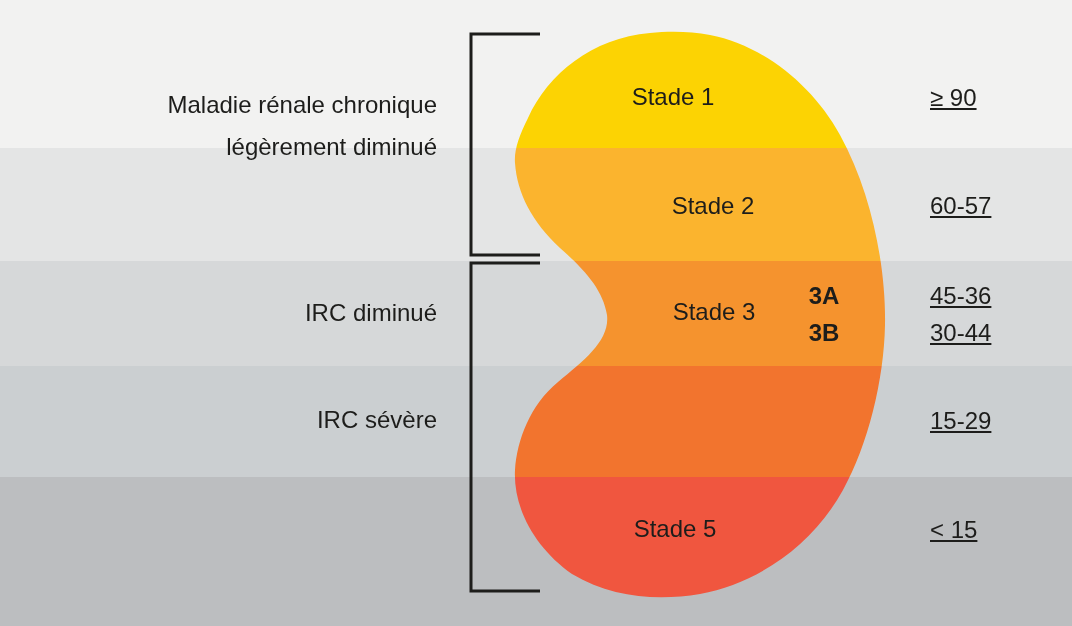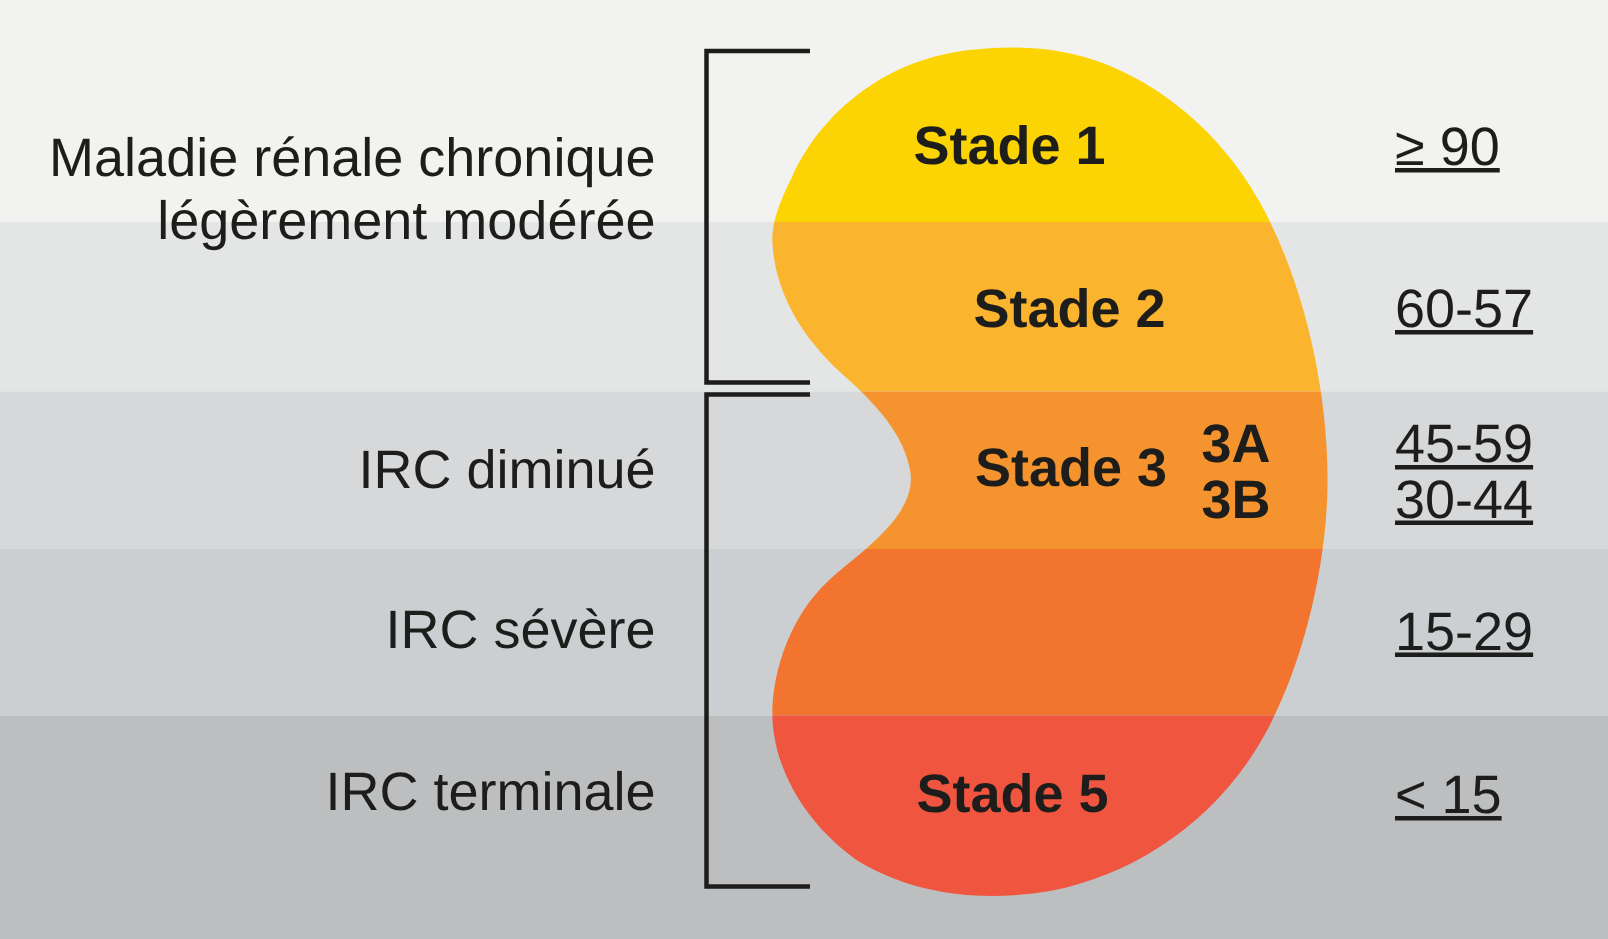--- a/index.html
+++ b/index.html
@@ -13,31 +13,31 @@
     background: #f2f2f1;
   }
   #bg-svg {
     position: absolute;
     left: 0; top: 0;
     width: 1072px; height: 626px;
     display: block;
   }
   .txt {
     position: absolute;
-    font-size: 36px;
+    font-size: 24px;
     line-height: 42px;
     white-space: nowrap;
     color: #1d1d1b;
   }
   .left-label {
     right: 635px;
     text-align: right;
   }
   .stage-label {
-    font-weight: bold;
+    font-weight: normal;
     transform: translateX(-50%);
   }
   .substage-label {
     font-weight: bold;
     transform: translateX(-50%);
   }
   .gfr-value {
     left: 930px;
     text-decoration: underline;
   }
@@ -81,33 +81,32 @@
       <rect x="480" y="366" width="440" height="111" fill="#f2742e"></rect>
       <rect x="480" y="477" width="440" height="149" fill="#f0563f"></rect>
     </g>
 
     <polyline points="540,34 471,34 471,255 540,255" fill="none" stroke-width="3" stroke="#1d1d1b"></polyline>
     <polyline points="540,263 471,263 471,591 540,591" fill="none" stroke-width="3" stroke="#1d1d1b"></polyline>
   </svg>
 
   <div class="txt left-label" style="top:84px">
     <div>Maladie rénale chronique</div>
-    <div>légèrement modérée</div>
+    <div>légèrement diminué</div>
   </div>
   <div class="txt left-label" style="top:292px">IRC diminué</div>
   <div class="txt left-label" style="top:399px">IRC sévère</div>
-  <div class="txt left-label" style="top:507px">IRC terminale</div>
 
   <div class="txt stage-label" style="left:673px; top:76px">Stade 1</div>
   <div class="txt stage-label" style="left:713px; top:185px">Stade 2</div>
   <div class="txt stage-label" style="left:714px; top:291px">Stade 3</div>
   <div class="txt substage-label" style="left:824px; top:275px">3A</div>
   <div class="txt substage-label" style="left:824px; top:312px">3B</div>
   <div class="txt stage-label" style="left:675px; top:508px">Stade 5</div>
 
   <div class="txt gfr-value" style="top:77px">≥ 90</div>
   <div class="txt gfr-value" style="top:185px">60-57</div>
-  <div class="txt gfr-value" style="top:275px">45-59</div>
+  <div class="txt gfr-value" style="top:275px">45-36</div>
   <div class="txt gfr-value" style="top:312px">30-44</div>
   <div class="txt gfr-value" style="top:400px">15-29</div>
   <div class="txt gfr-value" style="top:509px">&lt; 15</div>
 
 </div>
 
 </body></html>

